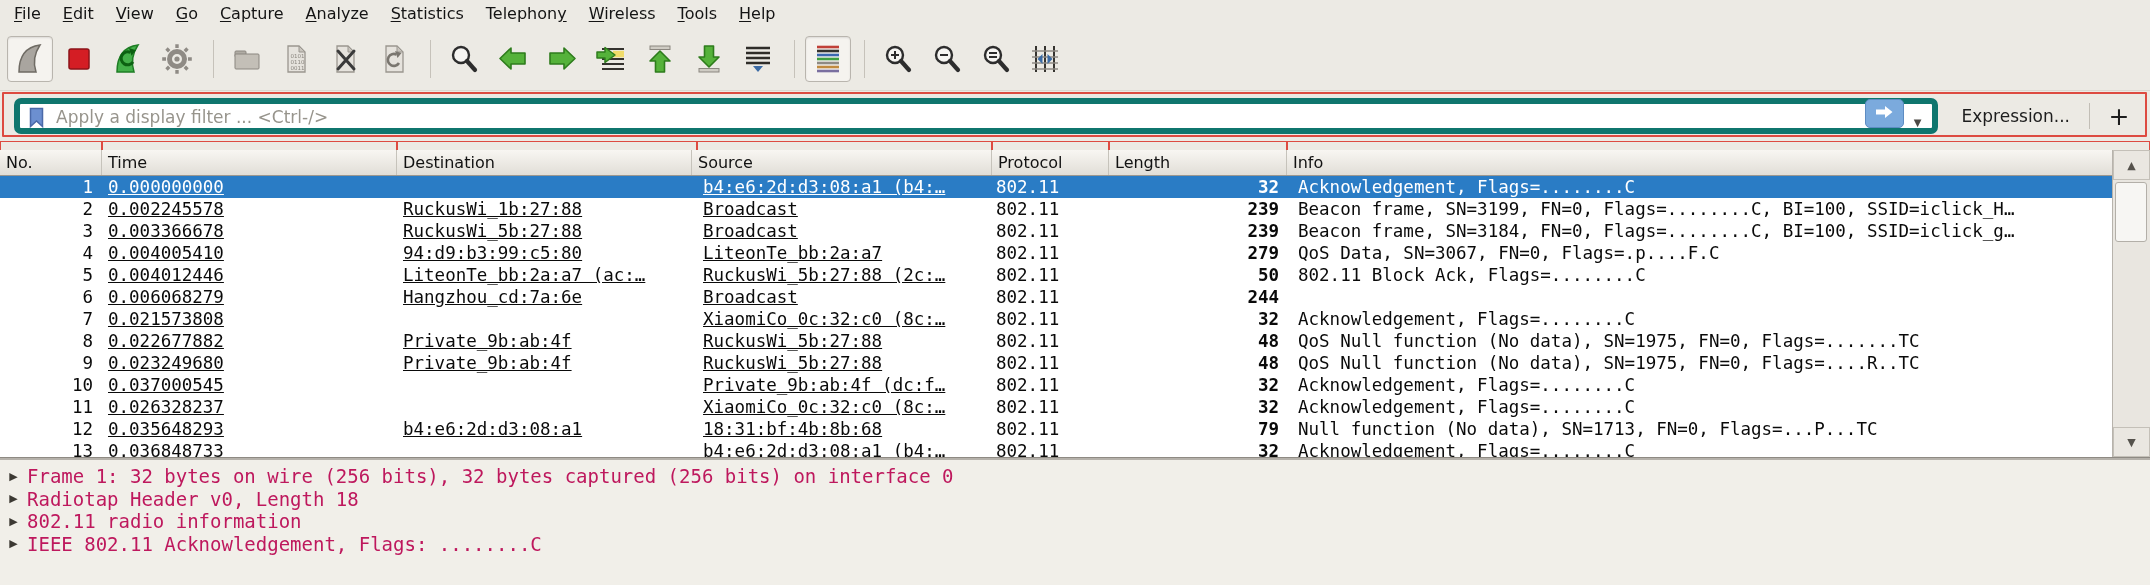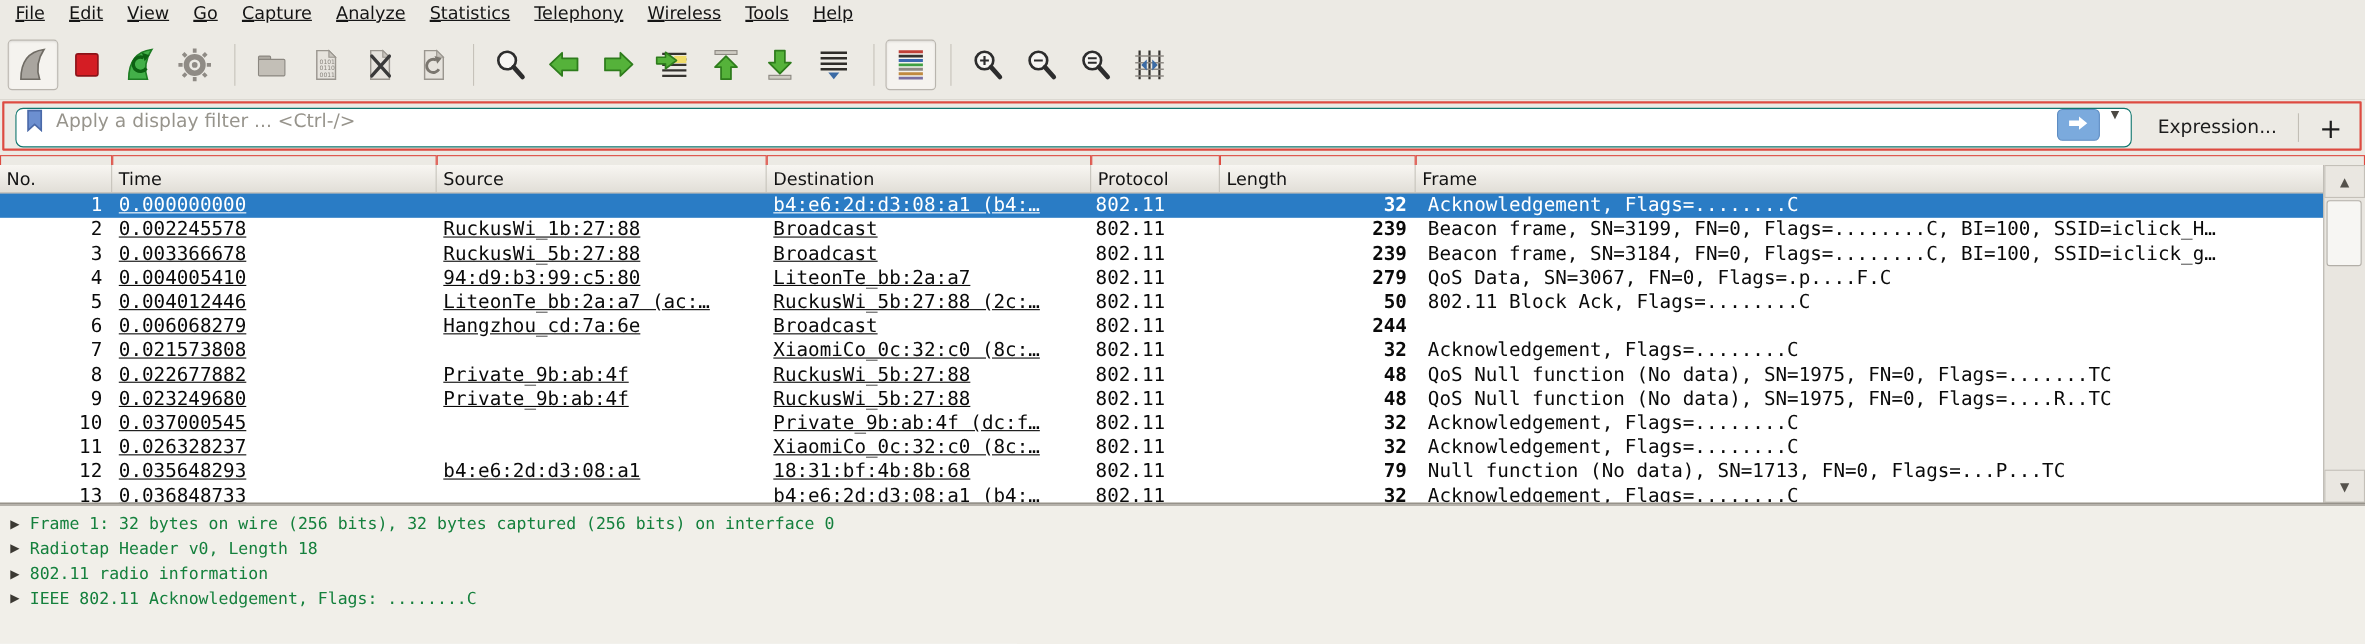--- a/index.html
+++ b/index.html
@@ -1,39 +1,39 @@
 <!DOCTYPE html>
 <html><head>
 <meta charset="utf-8">
 <style>
   html,body{margin:0;padding:0;}
   body{width:2150px;height:585px;overflow:hidden;background:#eceae4;
        font-family:"DejaVu Sans","Liberation Sans",sans-serif;}
   .app{position:relative;width:2150px;height:585px;background:#eceae4;}
 
   
-  .menubar{position:absolute;top:0;left:0;right:0;height:27px;display:flex;padding-left:3px;text-decoration:underline;}
+  .menubar{position:absolute;top:0;left:0;right:0;height:27px;display:flex;align-items:center;padding-left:3px;}
   .menu-item{padding:2px 11px;font-size:16px;color:#141414;cursor:default;}
   .menu-item u{text-decoration:underline;text-underline-offset:2px;}
 
   
   .toolbar{position:absolute;top:27px;left:0;right:0;height:63px;display:flex;align-items:center;
            padding-left:7px;border-bottom:1px solid #dbd8d1;}
   .tb-btn{width:46px;height:46px;display:flex;align-items:center;justify-content:center;
           border-radius:4px;margin-right:3px;box-sizing:border-box;}
   .tb-btn.pressed{background:#f5f3ef;border:1px solid #b9b5ae;box-shadow:inset 0 1px 2px rgba(0,0,0,0.10);}
   .tb-icon{width:34px;height:34px;display:block;}
   .tb-icon svg{display:block;}
   .tb-sep{width:1px;height:38px;background:#c6c2ba;margin:0 10px;}
 
   
   .filterbar{position:absolute;top:90px;left:0;right:0;height:52px;display:flex;align-items:center;padding:0 14px;box-sizing:border-box;}
   .filter-annotation{position:absolute;left:2px;right:3px;top:2px;bottom:5px;border:2px solid #dd4b41;border-radius:1px;pointer-events:none;}
-  .filter-input{flex:1;height:36px;background:#ffffff;border:1px solid #0f766e;border-radius:7px;
-                display:flex;align-items:flex-start;padding:0 6px 0 9px;box-sizing:border-box;}
+  .filter-input{flex:1;height:36px;background:#ffffff;border:6px solid #0f766e;border-radius:7px;
+                display:flex;align-items:flex-end;padding:0 6px 0 9px;box-sizing:border-box;}
   .bookmark{width:15px;height:21px;margin-right:10px;flex:0 0 auto;}
   .filter-input input{flex:1;border:none;outline:none;font-size:17px;color:#222;background:transparent;
                       font-family:"DejaVu Sans","Liberation Sans",sans-serif;}
   .filter-input input::placeholder{color:#97948c;}
   .apply-btn{width:37px;height:27px;background:#7baadd;border:1px solid #5d8cc2;border-radius:5px;
              display:flex;align-items:center;justify-content:center;margin-left:8px;flex:0 0 auto;}
   .caret-btn{font-size:10px;color:#4c4944;padding:0 4px 0 10px;flex:0 0 auto;}
   .expression-label{font-size:17px;color:#1d1d1d;margin-left:24px;white-space:nowrap;}
   .fsep{width:1px;height:26px;background:#c2beb6;margin:0 14px 0 19px;}
   .add-btn{font-size:25px;color:#1d1d1d;width:30px;text-align:center;margin-right:2px;}
@@ -78,21 +78,21 @@
   .sb-thumb{position:absolute;top:32px;left:2px;right:3px;height:58px;background:#f7f6f3;
             border:1px solid #b3afa8;border-radius:3px;}
 
   
   .splitter{position:absolute;top:457px;left:0;right:0;height:3px;background:#b5b1aa;border-top:1px solid #8e8a83;box-sizing:border-box;}
   .details{position:absolute;top:460px;left:0;right:0;bottom:0;background:#f1efe9;padding-top:5px;
            font-family:"DejaVu Sans Mono","Liberation Mono",monospace;}
   .drow{height:22.5px;display:flex;align-items:center;}
   .dtri{width:27px;text-align:center;font-size:11px;color:#3c3933;
         font-family:"DejaVu Sans","Liberation Sans",sans-serif;flex:0 0 auto;}
-  .dtext{font-size:15px;color:#15803d;white-space:pre;}
+  .dtext{font-size:19px;color:#be185d;white-space:pre;}
 </style>
 </head>
 <body>
 
 <div class="app">
 
   <div class="menubar">
       <div class="menu-item"><u>F</u>ile</div>
       <div class="menu-item"><u>E</u>dit</div>
       <div class="menu-item"><u>V</u>iew</div>
@@ -330,25 +330,25 @@
       <div class="red-cell col-dest"></div>
       <div class="red-cell col-proto"></div>
       <div class="red-cell col-len"></div>
       <div class="red-cell col-info"></div>
     </div>
 
   <div class="packet-list">
     <div class="header-row">
         <div class="hcell col-no">No.</div>
         <div class="hcell col-time">Time</div>
+        <div class="hcell col-dest">Destination</div>
         <div class="hcell col-source">Source</div>
-        <div class="hcell col-dest">Destination</div>
         <div class="hcell col-proto">Protocol</div>
         <div class="hcell col-len">Length</div>
-        <div class="hcell col-info">Frame</div>
+        <div class="hcell col-info">Info</div>
       </div>
     <div>
         <div class="prow selected">
           <div class="pcell col-no">1</div>
           <div class="pcell col-time">0.000000000</div>
           <div class="pcell col-source"></div>
           <div class="pcell col-dest">b4:e6:2d:d3:08:a1 (b4:…</div>
           <div class="pcell col-proto">802.11</div>
           <div class="pcell col-len">32</div>
           <div class="pcell col-info">Acknowledgement, Flags=........C</div>

